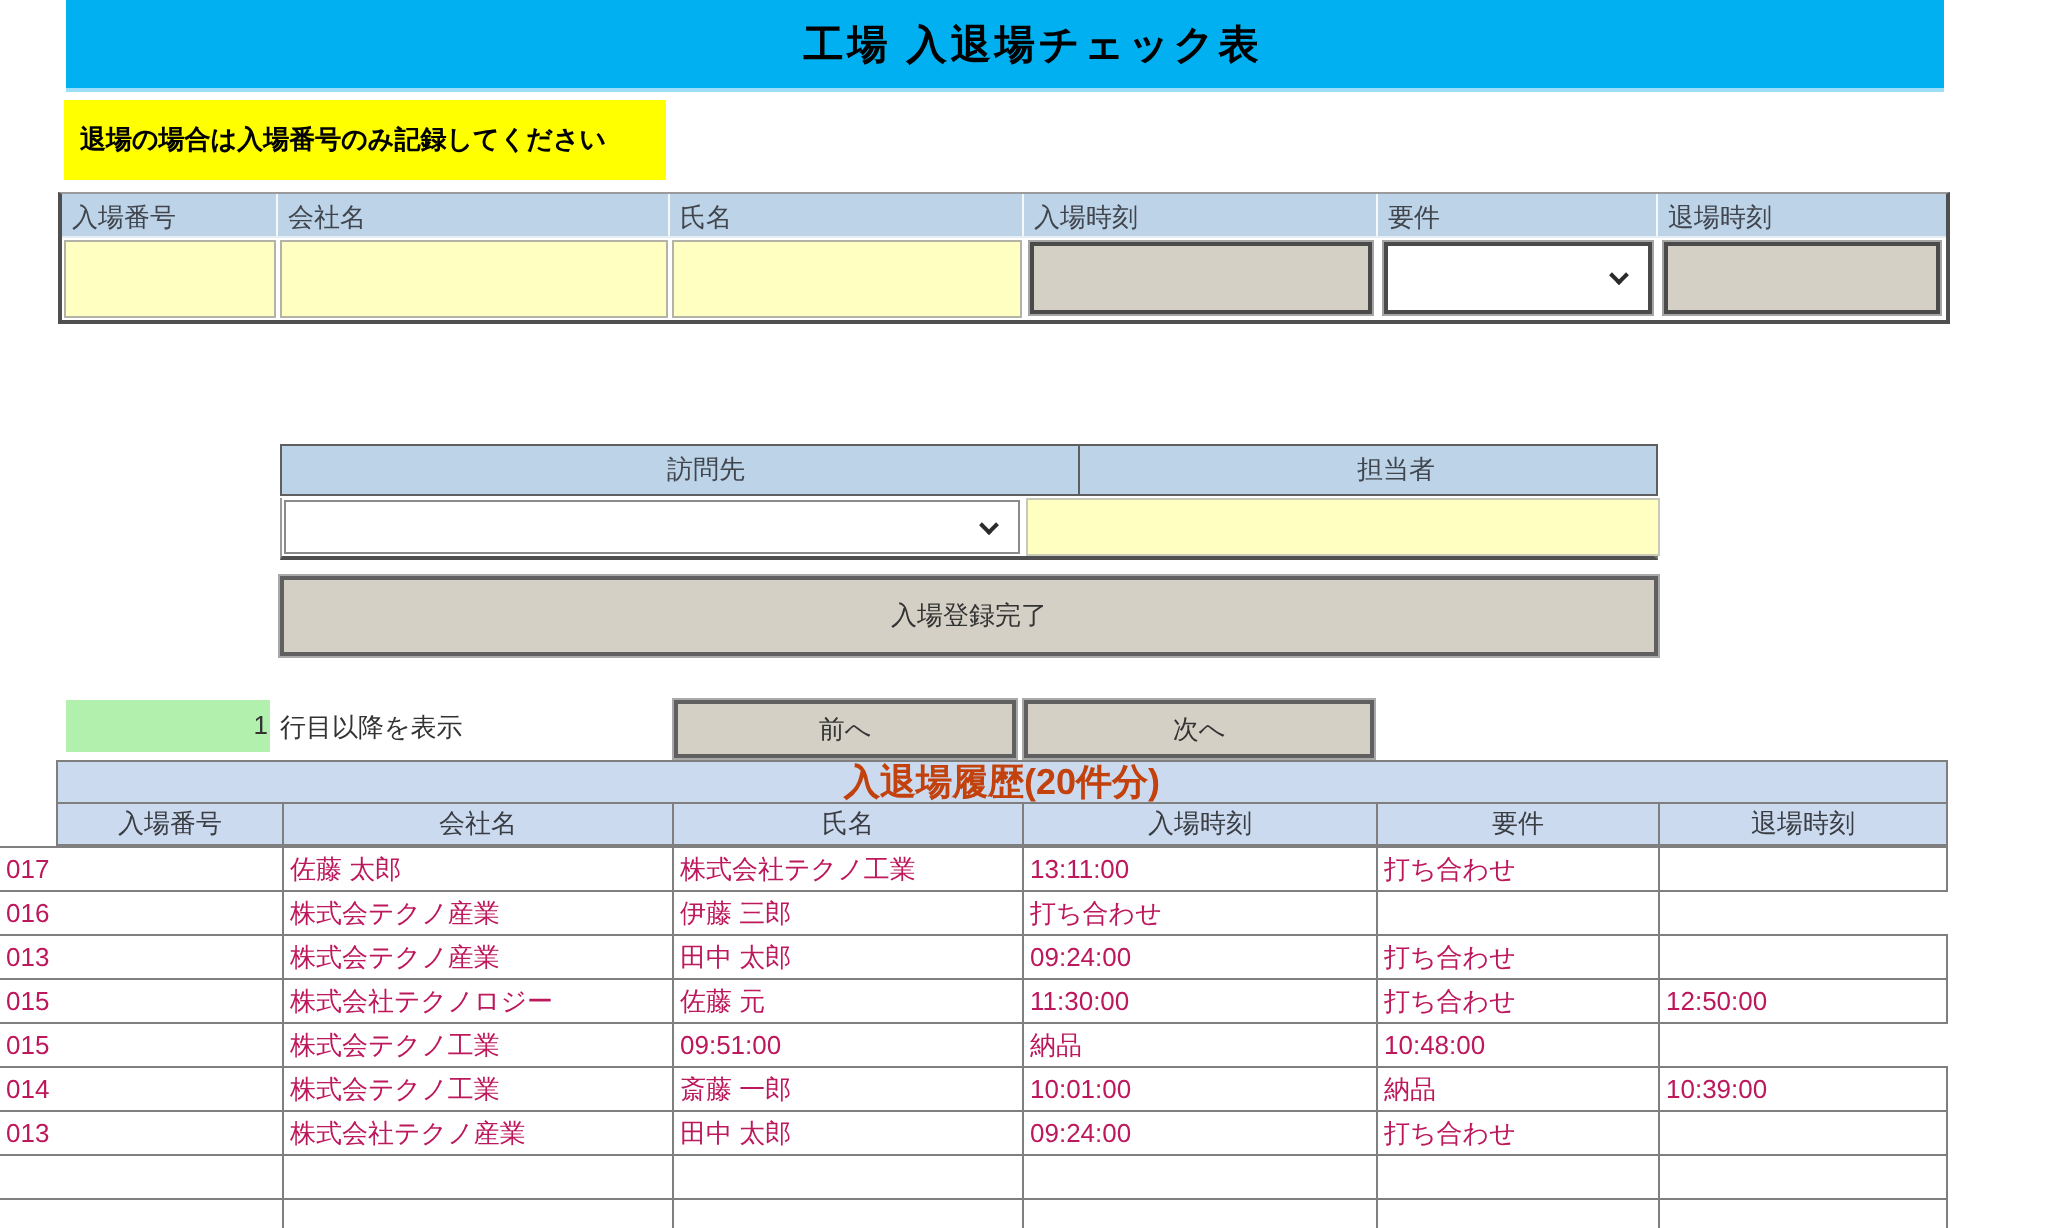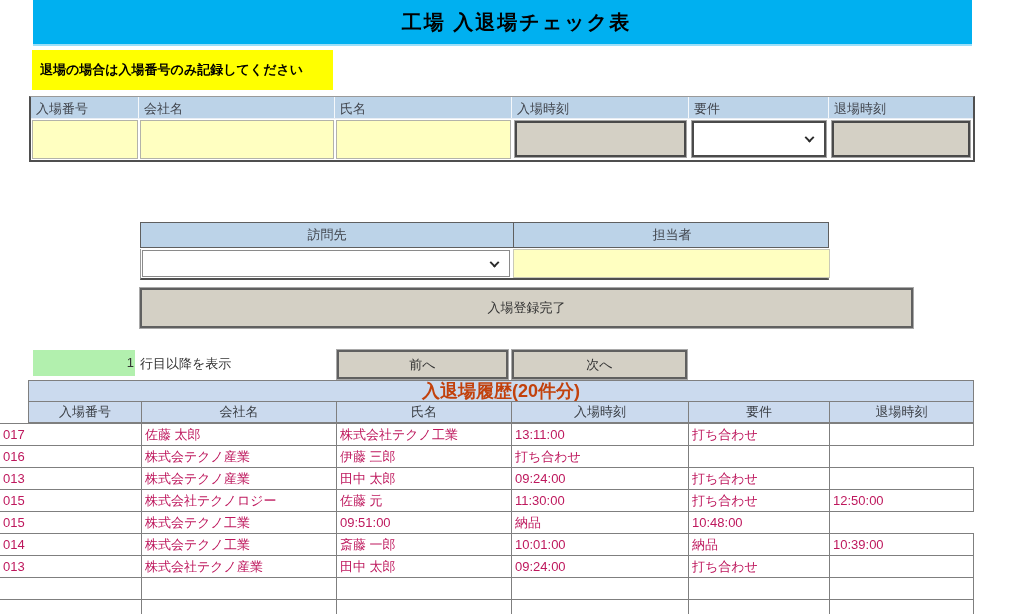--- a/index.html
+++ b/index.html
@@ -62,21 +62,21 @@
   .chevron {
     position:absolute; right:11px; top:50%; width:7px; height:7px;
     border-right:2px solid #2b2b2b; border-bottom:2px solid #2b2b2b;
     transform:translateY(-70%) rotate(45deg);
   }
 
   
   .visit-table { position:absolute; left:140px; top:222px; width:689px; }
   .visit-header {
     display:grid; grid-template-columns:372px 317px; height:26px;
-    border:1px solid #5f5f5f; background:#bcd3e8;
+    border:1px solid #5f5f5f; background:#bcd3e8;padding-left:26px;
   }
   .visit-header .vhcell {
     font-size:13px; color:#41454d; display:flex; align-items:center; justify-content:center;
   }
   .visit-header .vhcell + .vhcell { border-left:1px solid #5f5f5f; }
   .visit-inputs {
     display:grid; grid-template-columns:372px 317px; height:31px;
     border-bottom:2px solid #4f4f4f; border-left:1px solid #9a9a9a; border-right:2px solid #7a7a72;
     margin-top:1px;
   }
@@ -86,21 +86,21 @@
     font:13px "Liberation Sans","DejaVu Sans",sans-serif; outline:none; padding:0 4px;
   }
 
   
   .beige-button {
     background:#d4d0c5; border:2px solid #606060; box-shadow:0 0 0 1px #a9a9a9;
     display:flex; align-items:center; justify-content:center;
     font-size:13px; color:#333; cursor:pointer;
     font-family:"Liberation Sans","DejaVu Sans",sans-serif;
   }
-  .register-button { position:absolute; left:140px; top:288px; width:773px; height:40px; }
+  .register-button { position:absolute; left:140px; top:288px; width:689px; height:40px; }
   .prev-button { position:absolute; left:337px; top:350px; width:171px; height:29px; }
   .next-button { position:absolute; left:512px; top:350px; width:175px; height:29px; }
 
   
   .green-cell {
     position:absolute; left:33px; top:350px; width:102px; height:26px;
     background:#b2f0ae; font-size:13px; color:#333; text-align:right;
     line-height:26px; padding-right:1px; border:none; outline:none;
     font-family:"Liberation Sans","DejaVu Sans",sans-serif;
   }

